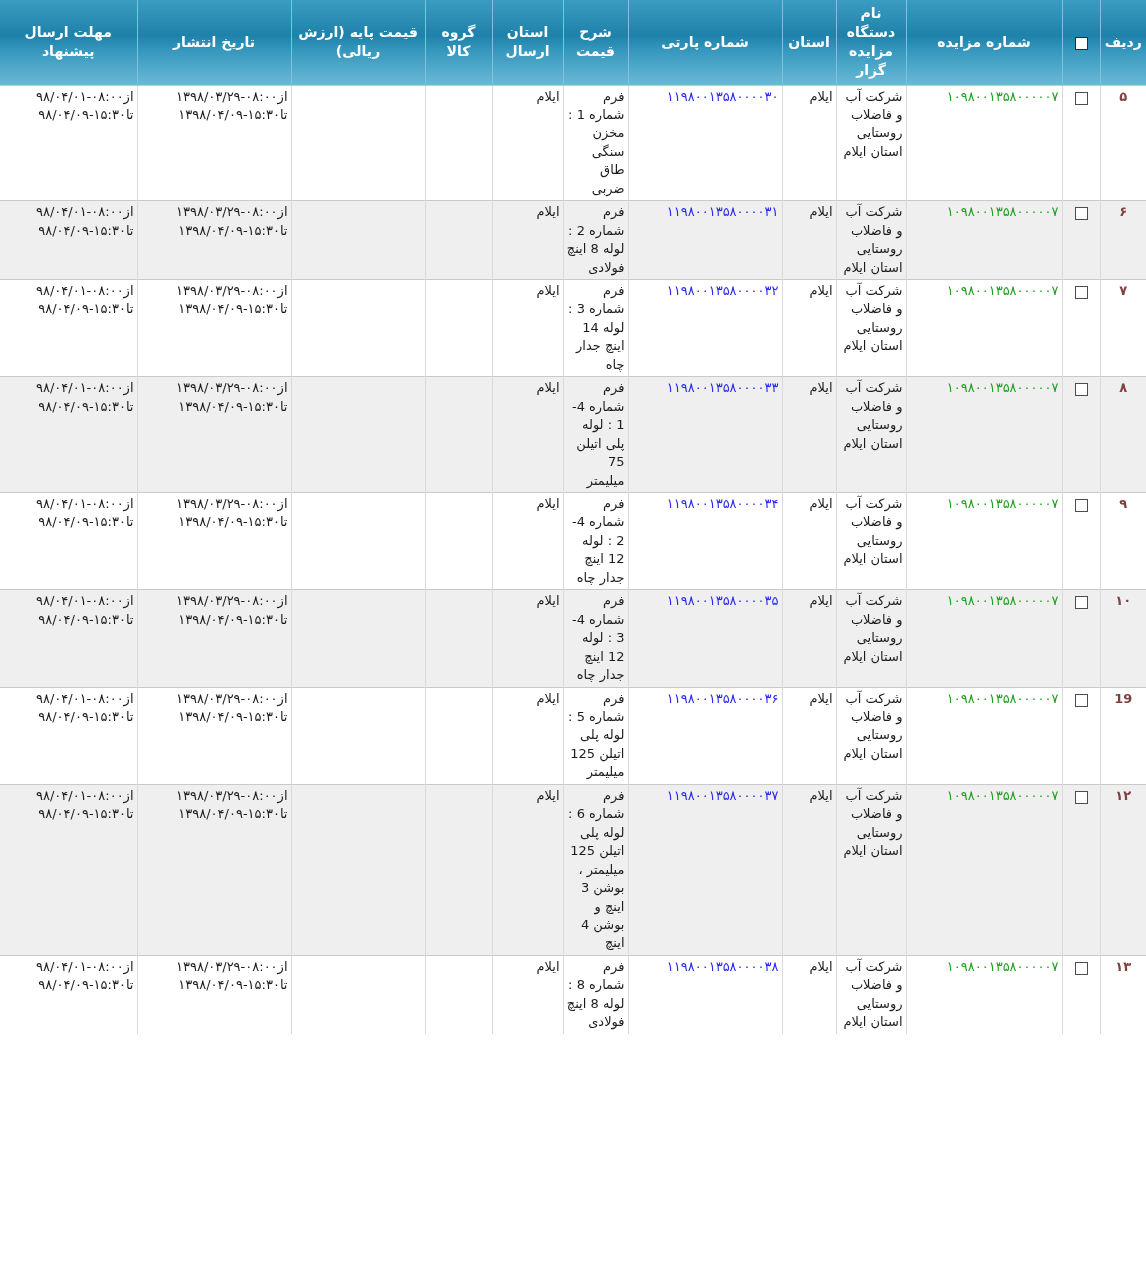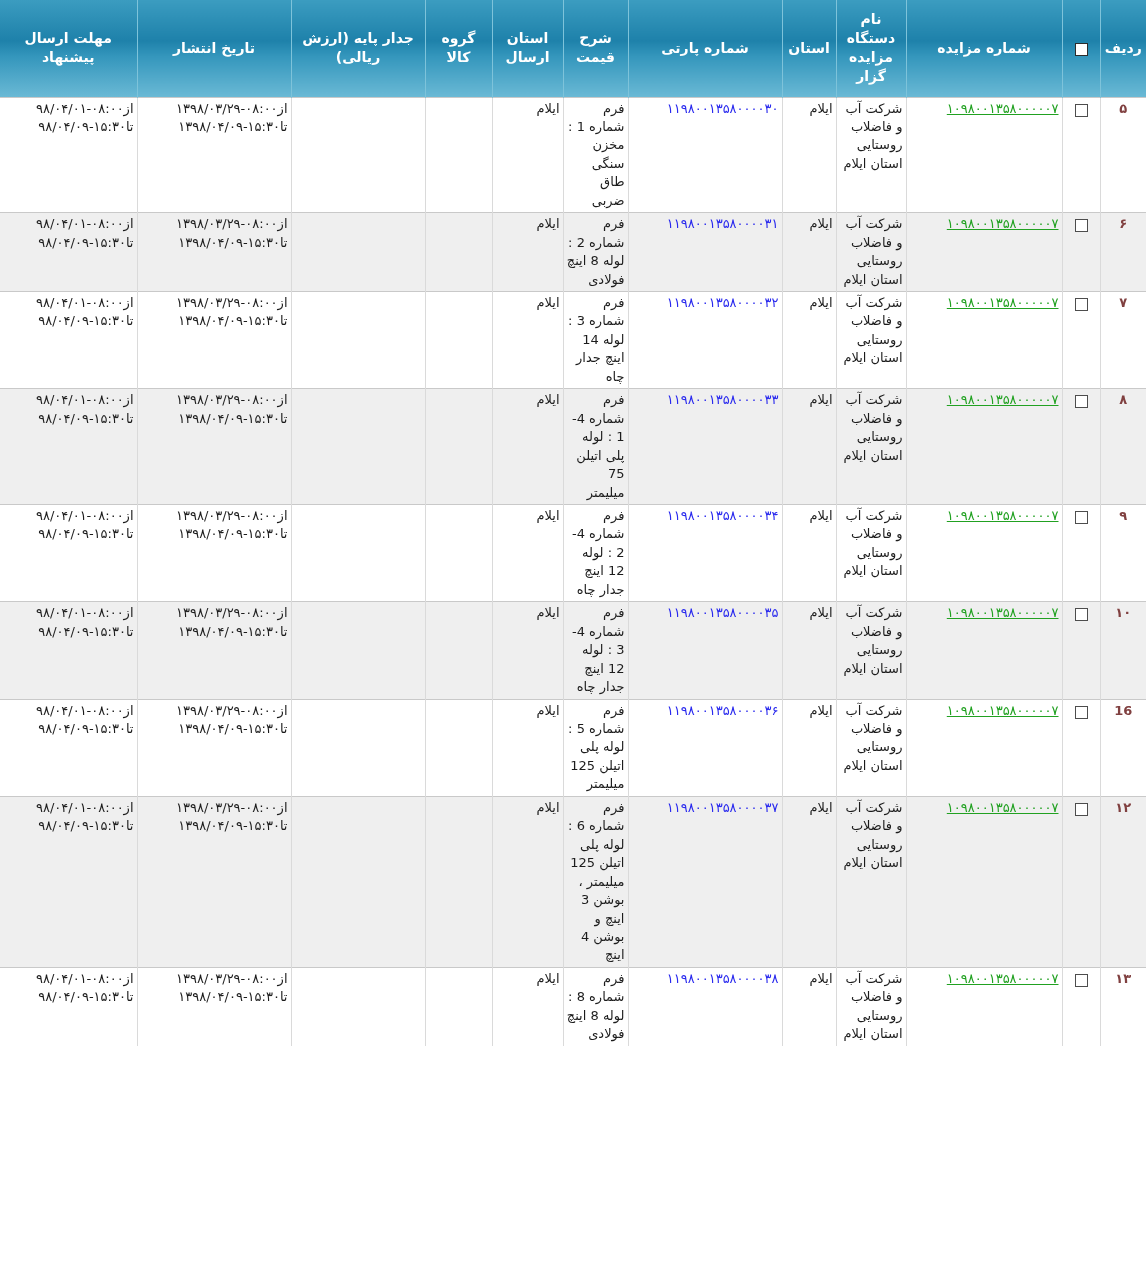--- a/index.html
+++ b/index.html
@@ -12,40 +12,40 @@
   html,body{background:#ffffff;}
   body{
     width:1146px;height:1280px;overflow:hidden;
     font-family:"DejaVu Sans","Liberation Sans",sans-serif;
     font-size:13px;color:var(--body-text);
   }
   table{border-collapse:collapse;table-layout:fixed;width:1146px;}
   thead th{
     background:linear-gradient(180deg,var(--header-top) 0%,var(--header-mid) 42%,var(--header-mid2) 58%,var(--header-bottom) 100%);
     color:var(--header-text);font-weight:bold;font-size:14px;line-height:1.35;
-    height:97px;vertical-align:middle;text-align:center;padding:2px 3px;
+    height:85px;vertical-align:middle;text-align:center;padding:2px 3px;
     border-left:1px solid var(--header-border);
   }
   thead th:last-child{border-left:none;text-align:center;}
   tbody td{
     vertical-align:top;text-align:right;padding:2px 3px;line-height:1.42;
     border-left:1px solid var(--cell-border-v);
     border-top:1px solid var(--cell-border);
   }
   tbody td:last-child{border-left:none;}
   tr.alt td{background:var(--row-alt-bg);}
   td.c-index{text-align:center;color:var(--row-index);font-weight:bold;}
   td.c-check,th.c-check{text-align:center;}
   .checkbox{
     display:inline-block;width:13px;height:13px;background:#ffffff;
     border:1px solid #4d4d4d;vertical-align:middle;margin-top:2px;cursor:pointer;
   }
   thead .checkbox{border-color:#2c2c2c;}
   .num{white-space:nowrap;overflow:hidden;display:block;}
-  .auction-no{color:var(--auction-number);cursor:pointer;text-decoration:underline;}
+  .auction-no{color:var(--auction-number);cursor:pointer;}
   .party-no{color:var(--party-number);cursor:pointer;}
   .date-line{white-space:nowrap;text-align:right;overflow:hidden;}
   .date-line .val{direction:ltr;unicode-bidi:isolate;display:inline-block;}
   td.c-desc,td.c-org{word-spacing:normal;margin-top:44px;}
 </style>
 </head>
 <body>
 
 <table>
   <colgroup>
@@ -68,21 +68,21 @@
       <th class="c-check">
         <span class="checkbox"></span>
       </th>
       <th>شماره مزایده</th>
       <th>نام دستگاه مزایده گزار</th>
       <th>استان</th>
       <th>شماره پارتی</th>
       <th>شرح قیمت</th>
       <th>استان ارسال</th>
       <th>گروه کالا</th>
-      <th>جدار پایه (ارزش ریالی)</th>
+      <th>قیمت پایه (ارزش ریالی)</th>
       <th>تاریخ انتشار</th>
       <th>مهلت ارسال پیشنهاد</th>
     </tr>
   </thead>
   <tbody id="tbody">
       <tr>
     <td class="c-index">۵</td>
     <td class="c-check">
       <span class="checkbox"></span>
     </td>
@@ -231,21 +231,21 @@
     <td>
       <div class="date-line"><span>از</span><span class="val">۱۳۹۸/۰۳/۲۹-۰۸:۰۰</span></div>
       <div class="date-line"><span>تا</span><span class="val">۱۳۹۸/۰۴/۰۹-۱۵:۳۰</span></div>
     </td>
     <td>
       <div class="date-line"><span>از</span><span class="val">۹۸/۰۴/۰۱-۰۸:۰۰</span></div>
       <div class="date-line"><span>تا</span><span class="val">۹۸/۰۴/۰۹-۱۵:۳۰</span></div>
     </td>
   </tr>
       <tr>
-    <td class="c-index">16</td>
+    <td class="c-index">19</td>
     <td class="c-check">
       <span class="checkbox"></span>
     </td>
     <td>
       <span class="num auction-no">۱۰۹۸۰۰۱۳۵۸۰۰۰۰۰۷</span>
     </td>
     <td class="c-org">شرکت آب و فاضلاب روستایی استان ایلام</td>
     <td>ایلام</td>
     <td>
       <span class="num party-no">۱۱۹۸۰۰۱۳۵۸۰۰۰۰۳۶</span>

